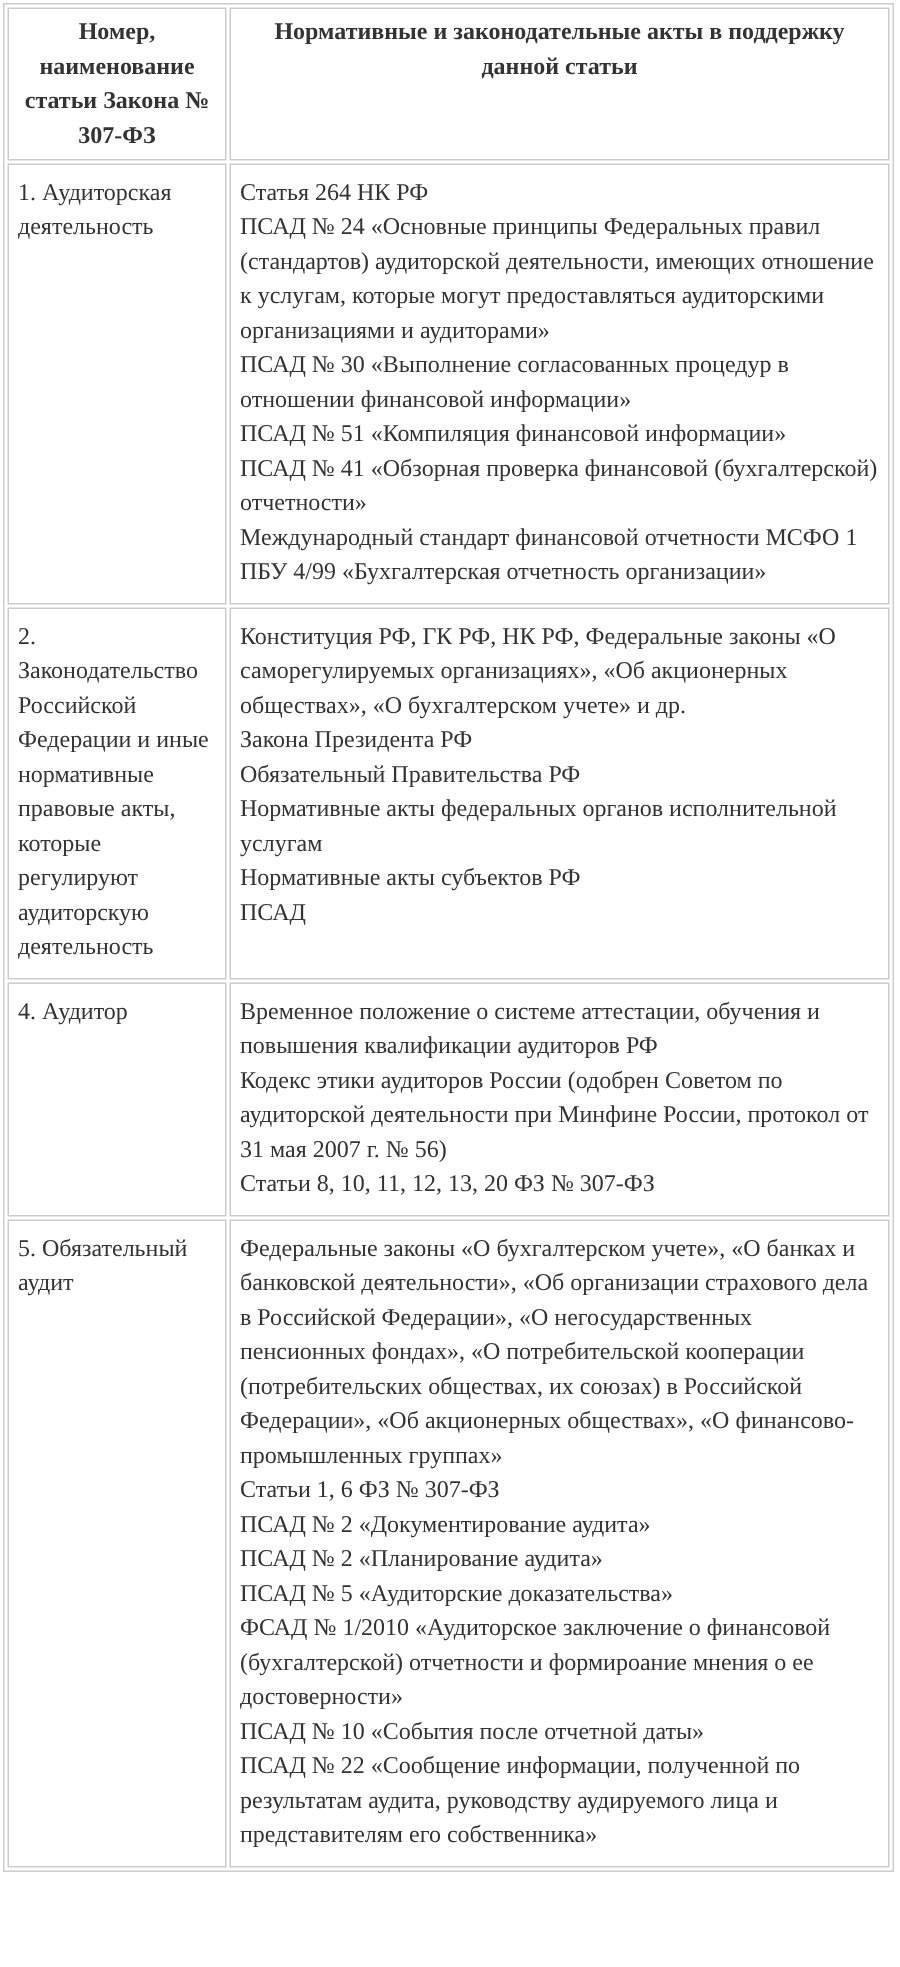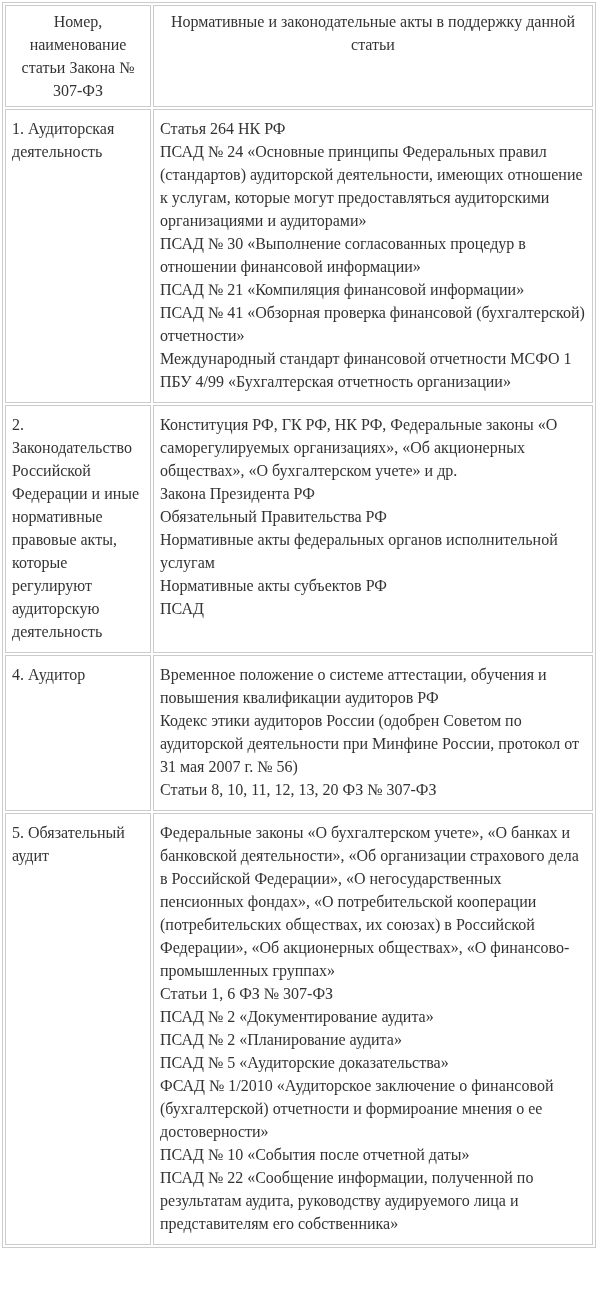--- a/index.html
+++ b/index.html
@@ -26,21 +26,21 @@
   col.c2 { width: 440px; }
   th, td {
     border: 1px solid #cccccc;
     vertical-align: top;
     font-size: 16px;
     line-height: 23px;
     background: #ffffff;
     overflow: hidden;
   }
   th {
-    font-weight: normal;
+    font-weight: bold;
     text-align: center;
     padding: 4px 8px;
   }
   td {
     text-align: left;
     padding: 7px 6px 9px 6px;
     margin-left: 12px;
   }
   td .act-line {
     margin: 0;
@@ -60,21 +60,21 @@
       <th>Нормативные и законодательные акты в поддержку данной статьи</th>
     </tr>
   </thead>
   <tbody>
     <tr>
       <td>1. Аудиторская деятельность</td>
       <td>
           <div class="act-line">Статья 264 НК РФ</div>
           <div class="act-line">ПСАД № 24 «Основные принципы Федеральных правил (стандартов) аудиторской деятельности, имеющих отношение к услугам, которые могут предоставляться аудиторскими организациями и аудиторами»</div>
           <div class="act-line">ПСАД № 30 «Выполнение согласованных процедур в отношении финансовой информации»</div>
-          <div class="act-line">ПСАД № 21 «Компиляция финансовой информации»</div>
+          <div class="act-line">ПСАД № 51 «Компиляция финансовой информации»</div>
           <div class="act-line">ПСАД № 41 «Обзорная проверка финансовой (бухгалтерской) отчетности»</div>
           <div class="act-line">Международный стандарт финансовой отчетности МСФО 1</div>
           <div class="act-line">ПБУ 4/99 «Бухгалтерская отчетность организации»</div>
         </td>
     </tr>
     <tr>
       <td>2. Законодательство Российской Федерации и иные нормативные правовые акты, которые регулируют аудиторскую деятельность</td>
       <td>
           <div class="act-line">Конституция РФ, ГК РФ, НК РФ, Федеральные законы «О саморегулируемых организациях», «Об акционерных обществах», «О бухгалтерском учете» и др.</div>
           <div class="act-line">Закона Президента РФ</div>

